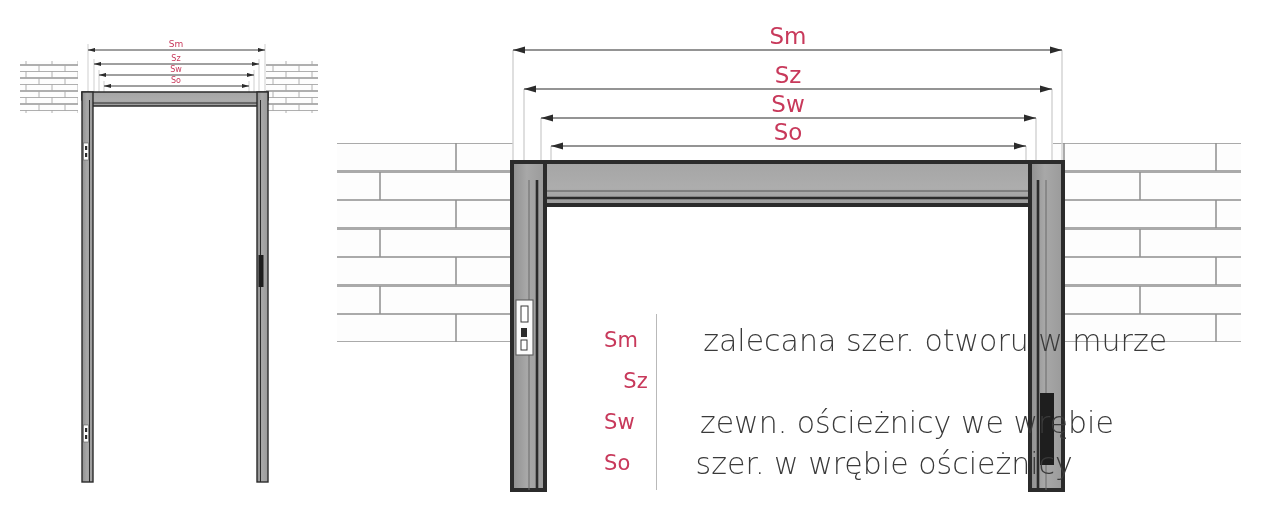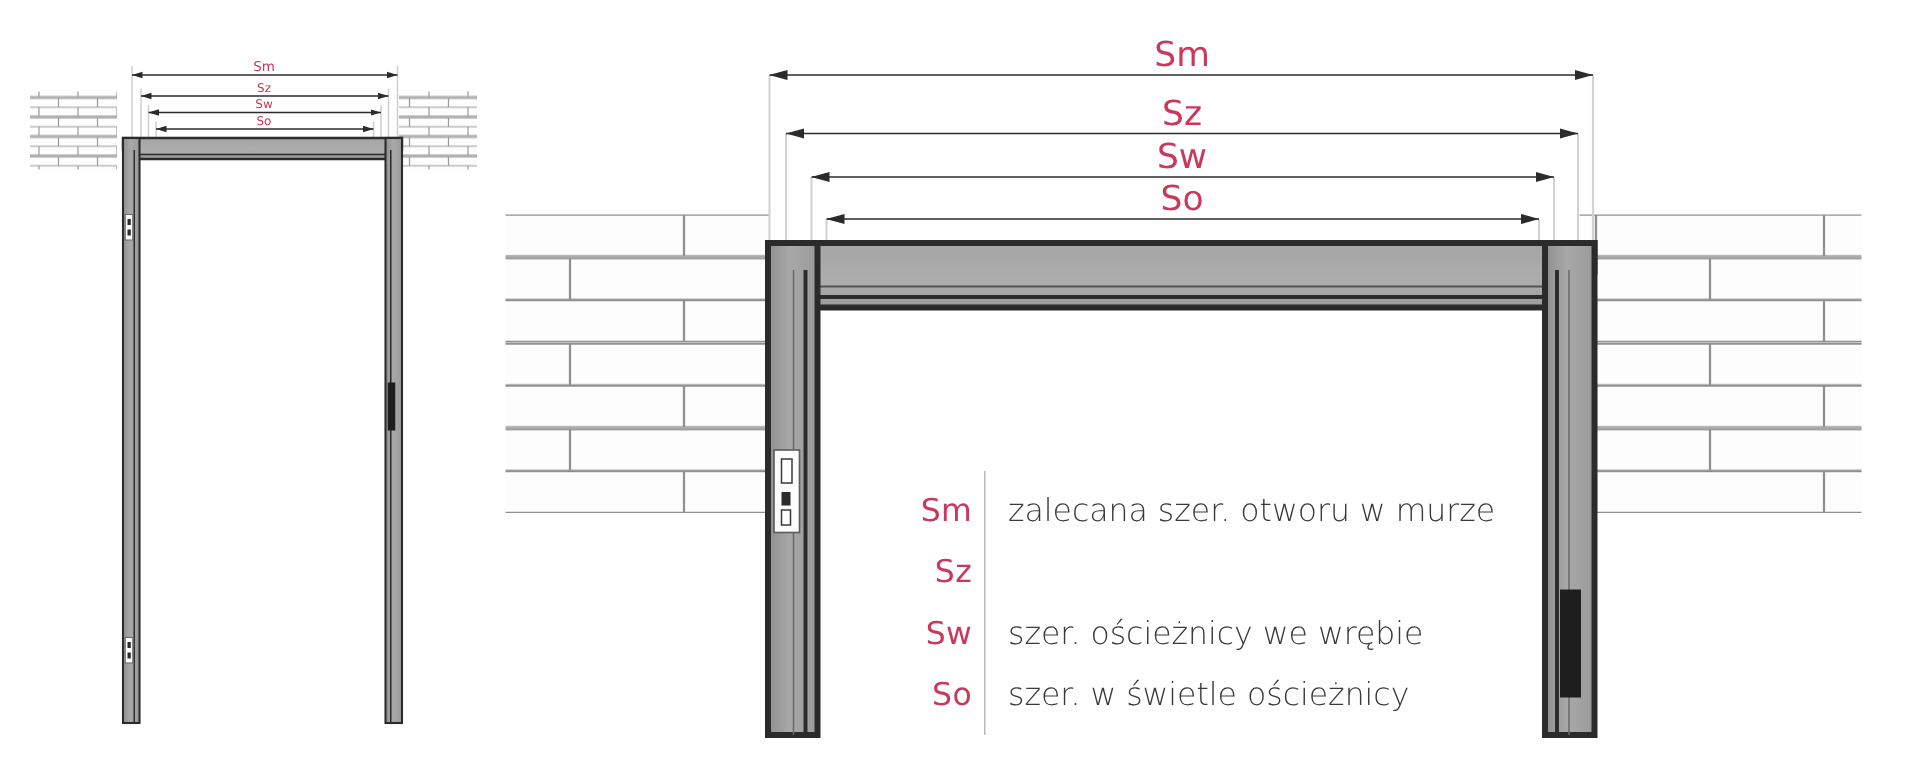--- a/index.html
+++ b/index.html
@@ -60,24 +60,25 @@
     padding-right: 8px;
     color: #c8395b;
     font-size: 21px;
     font-weight: 400;
     letter-spacing: 0.2px;
     line-height: 1;
   }
   .legend-desc {
     padding-left: 16px;
     color: #3a3a3a;
-    font-size: 21px;
+    font-size: 30px;
     font-weight: 300;
     line-height: 1;
     white-space: nowrap;
+    margin-left: 41px;
   }
   text.dimlabel {
     fill: #c8395b;
     font-family: "DejaVu Sans", "Liberation Sans", sans-serif;
     font-weight: 400;
   }
 </style>
 </head>
 <body>
 
@@ -261,22 +262,22 @@
       <span class="legend-sym">Sm</span>
       <span class="legend-desc">zalecana szer. otworu w murze</span>
     </div>
 
     <div class="legend-row r1">
       <span class="legend-sym">Sz</span>
     </div>
 
     <div class="legend-row r2">
       <span class="legend-sym">Sw</span>
-      <span class="legend-desc">szer. ościeżnicy we wrębie</span>
+      <span class="legend-desc">zewn. ościeżnicy we wrębie</span>
     </div>
 
     <div class="legend-row r3">
       <span class="legend-sym">So</span>
-      <span class="legend-desc">szer. w świetle ościeżnicy</span>
+      <span class="legend-desc">szer. w wrębie ościeżnicy</span>
     </div>
   </div>
 
 </div>
 
 </body></html>

